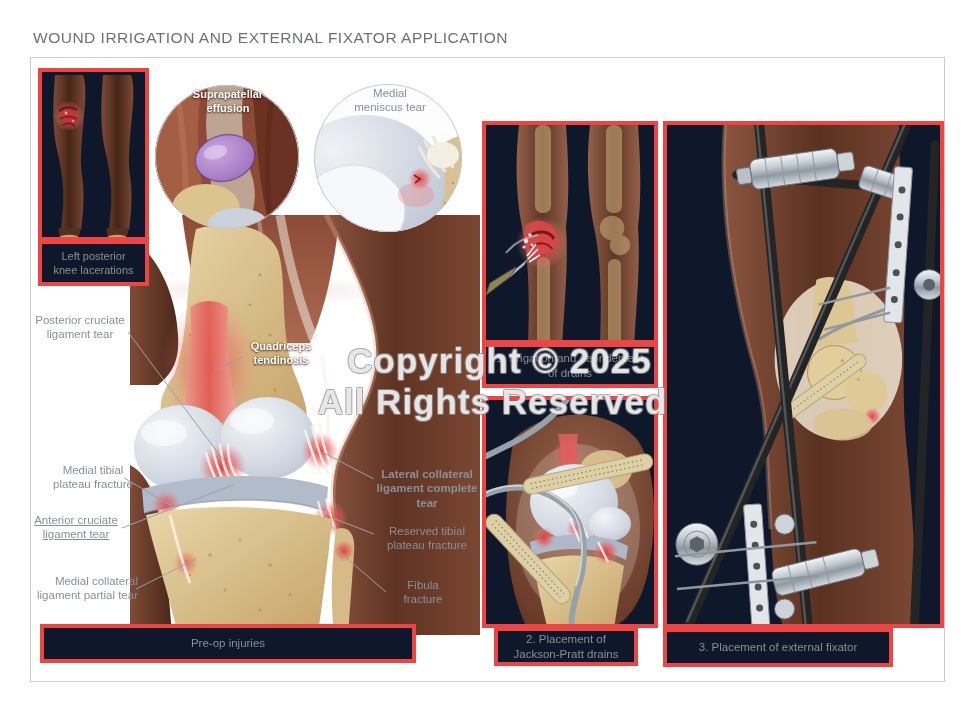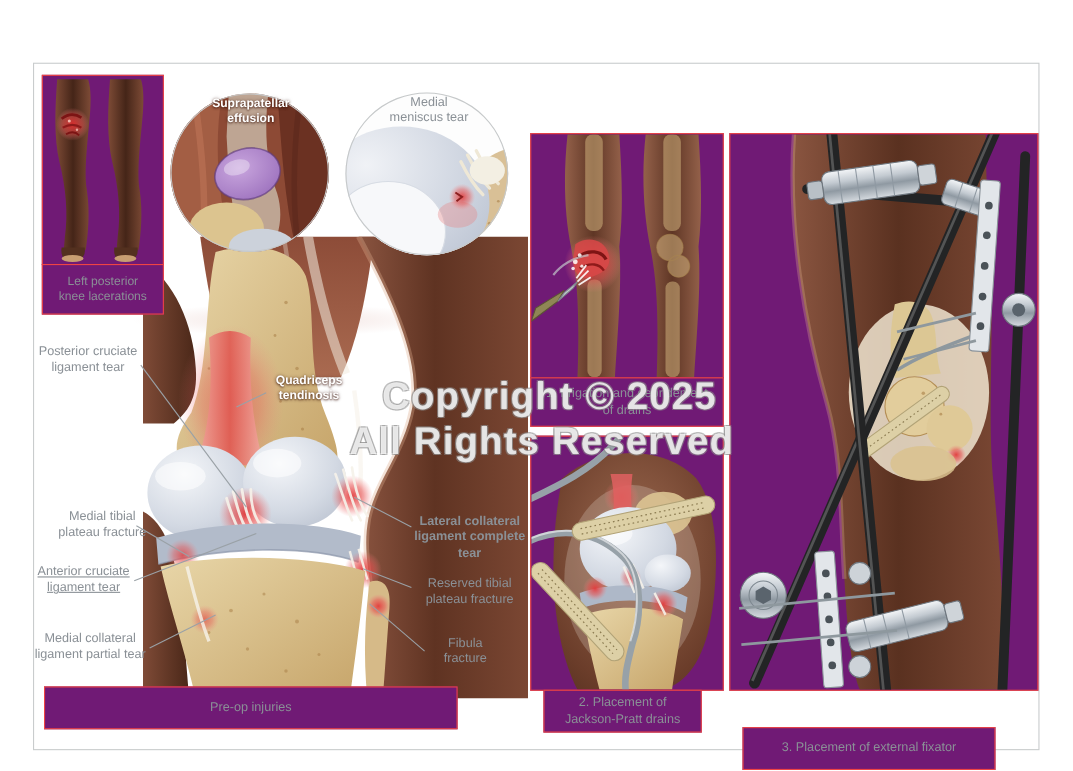--- a/index.html
+++ b/index.html
@@ -9,21 +9,21 @@
 
   .title { position:absolute; left:33px; top:29px; font-size:15.5px; color:#6e7173;
            letter-spacing:.5px; z-index:6; }
 
   .frame { position:absolute; left:30px; top:57px; width:915px; height:625px;
            border:1px solid #c9cccd; background:#fff; z-index:1; }
 
   .soft-shadow { position:absolute; left:60px; top:270px; width:400px; height:42px; z-index:3;
            background:radial-gradient(ellipse 50% 50% at 50% 50%, rgba(213,158,148,.30), rgba(213,158,148,0) 70%); }
 
-  .box { position:absolute; border:1px solid #ef4444; background:#701a75; }
+  .box { position:absolute; border:4px solid #ef4444; background:#0f172a; }
   .imgbox { overflow:hidden; z-index:9; }
   .imgbox svg { display:block; }
 
   .caption { display:flex; flex-direction:column; align-items:center; justify-content:center;
              text-align:center; color:#8a9096; font-size:11.5px; line-height:1.28; z-index:12; }
   .caption span { display:block; }
 
   .knee-main { position:absolute; left:130px; top:215px; z-index:4; }
 
   .circle-wrap { position:absolute; z-index:8; }
@@ -32,32 +32,32 @@
   .inset-img  { left:38px; top:68px; width:111px; height:173px; }
   .inset-cap  { left:38px; top:240px; width:111px; height:46px; font-size:11px; }
   .circle-effusion { left:154px; top:84px; width:146px; height:146px; }
   .circle-meniscus { left:313px; top:83px; width:150px; height:150px; }
   .cap-preop  { left:40px;  top:624px; width:376px; height:39px; }
   .img-step1  { left:482px; top:121px; width:176px; height:223px; }
   .cap-step1  { left:482px; top:343px; width:176px; height:45px; }
   .img-step2  { left:482px; top:396px; width:176px; height:232px; }
   .cap-step2  { left:494px; top:627px; width:144px; height:39px; }
   .img-step3  { left:663px; top:121px; width:281px; height:507px; }
-  .cap-step3  { left:663px; top:661px; width:230px; height:39px;margin-left:12px; }
+  .cap-step3  { left:663px; top:628px; width:230px; height:39px; }
 
   .label { position:absolute; color:#8a9096; font-size:11.5px; line-height:1.24;
            text-align:center; z-index:35; }
   .label span { display:block; }
   .label.white { color:#fff; font-weight:bold; font-size:11px;
            text-shadow:0 1px 2px rgba(60,20,10,.75), 0 0 3px rgba(60,20,10,.5); }
 
   .lbl-pcl  { left:30px;  top:313px; width:100px; }
   .lbl-mtp  { left:32px;  top:463px; width:94px;margin-left:14px;  }
   .lbl-acl  { left:28px;  top:513px; width:96px;text-decoration:underline;  }
-  .lbl-mcl  { left:26px;  top:574px; width:112px; }
+  .lbl-mcl  { left:26px;  top:574px; width:112px;text-align:right; }
   .lbl-lcl  { left:376px; top:467px; width:102px;font-weight:bold; }
   .lbl-ltp  { left:376px; top:524px; width:102px; }
   .lbl-fib  { left:388px; top:578px; width:70px;  }
   .lbl-quad { left:244px; top:340px; width:74px;  }
   .lbl-eff  { left:182px; top:88px;  width:92px;  }
   .lbl-men  { left:350px; top:86px;  width:80px;  }
 
   .leader-overlay { position:absolute; left:0; top:0; z-index:30; pointer-events:none; }
 
   .wm { position:absolute; left:0; width:975px; text-align:center; z-index:40;
@@ -66,20 +66,21 @@
                     -1px 1px 0 rgba(140,140,140,.55), 1px 1px 0 rgba(140,140,140,.55); }
   .wm-brand  { top:264px; font-family:"DejaVu Serif", serif; font-size:47px; }
   .wm-copy   { top:341px; font-size:35px; font-weight:bold; letter-spacing:1px; transform:translateX(12px); }
   .wm-rights { top:382px; font-size:35px; font-weight:bold; letter-spacing:1px; transform:translateX(5px); }
 </style>
 </head>
 <body>
 
 <div class="page">
 
+  <div class="title">WOUND IRRIGATION AND EXTERNAL FIXATOR APPLICATION</div>
 
   <div class="frame"></div>
   <div class="soft-shadow"></div>
 
   <div>
 
     <div class="box imgbox inset-img">
       <svg viewBox="0 0 109 171" width="109" height="171">
         <defs>
           <linearGradient id="pk-leg" x1="0" y1="0" x2="1" y2="0">

